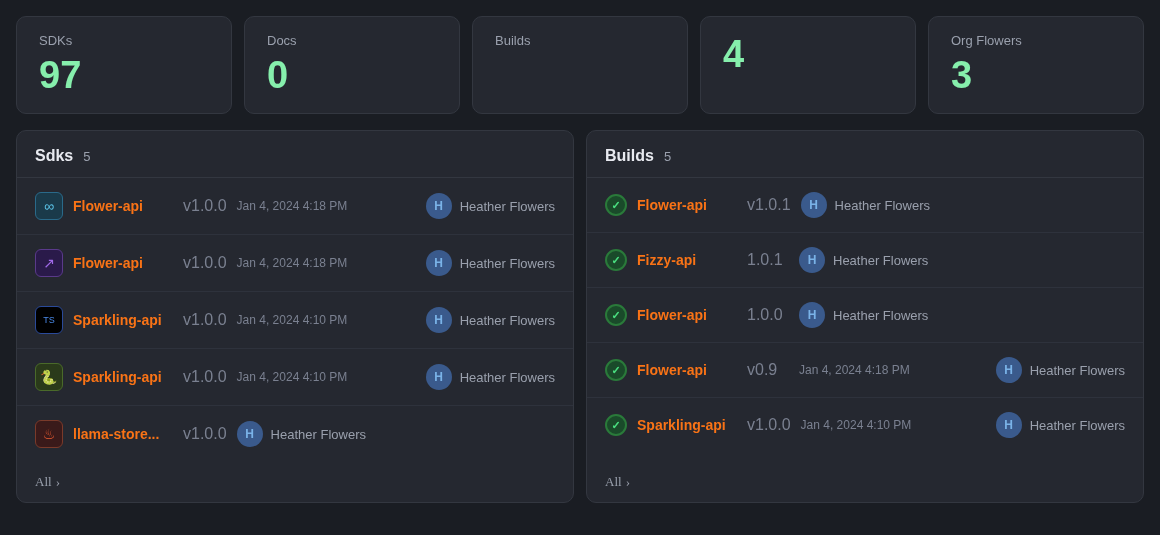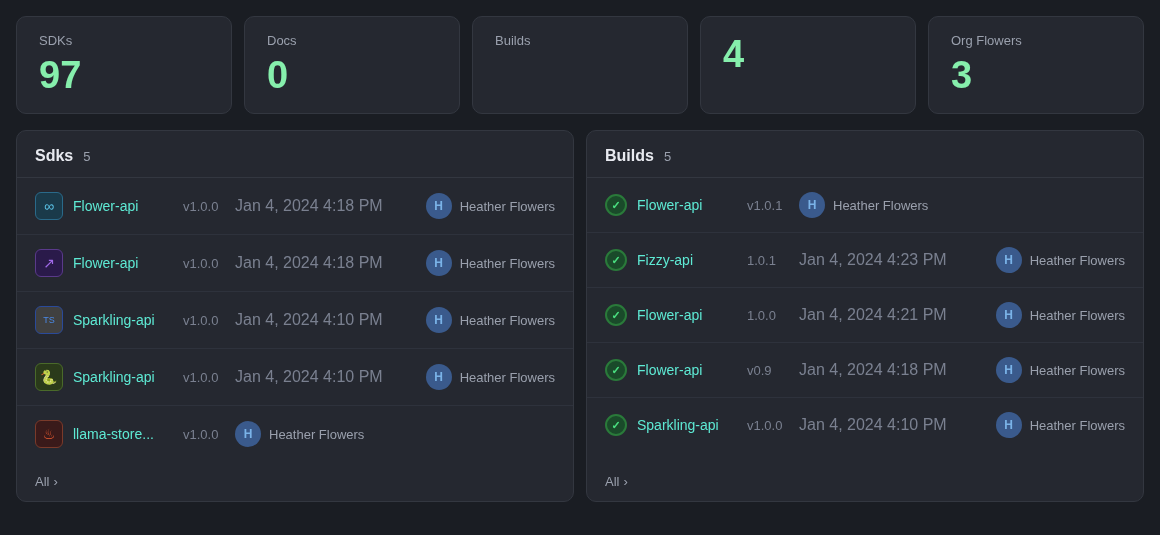--- a/index.html
+++ b/index.html
@@ -85,36 +85,36 @@
       border-radius: 6px;
       display: flex;
       align-items: center;
       justify-content: center;
       font-size: 14px;
       flex-shrink: 0;
     }
 
     .item-name {
       font-size: 14px;
-      font-weight: 400;
-      color: #5eead4;
+      font-weight: 700;
+      color: #f97316;
       min-width: 100px;
       white-space: nowrap;
       overflow: hidden;
       text-overflow: ellipsis;
     }
 
     .item-version {
-      font-size: 13px;
+      font-size: 16px;
       color: #7a8090;
       min-width: 42px;
     }
 
     .item-date {
-      font-size: 16px;
+      font-size: 12px;
       color: #7a8090;
       flex: 1;
       white-space: nowrap;
     }
 
     .item-user {
       display: flex;
       align-items: center;
       gap: 8px;
     }
@@ -156,20 +156,21 @@
       content: '✓';
       color: #4ade80;
       font-size: 11px;
       font-weight: 700;
     }
 
     
     .panel-footer {
       padding: 12px 18px;
       margin-top: auto;
+      font-family: Liberation Serif, serif;
     }
     .all-link {
       display: flex;
       align-items: center;
       gap: 4px;
       font-size: 13px;
       color: #9aa0ad;
       cursor: pointer;
       width: fit-content;
     }
@@ -221,21 +222,21 @@
     <div class="item-icon" style="background:#2a1a4a;border:1.5px solid #5a3a8a;color:#a06ae8;font-size:14px">↗</div>
     <span class="item-name">Flower-api</span>
     <span class="item-version">v1.0.0</span>
     <span class="item-date">Jan 4, 2024 4:18 PM</span>
     <div class="item-user">
       <div class="avatar">H</div>
       <span class="user-name">Heather Flowers</span>
     </div>
   </div>
         <div class="list-item">
-    <div class="item-icon" style="background:#404040;border:1.5px solid #2a4a9a;color:#4a8ae8;font-size:9px">TS</div>
+    <div class="item-icon" style="background:#000000;border:1.5px solid #2a4a9a;color:#4a8ae8;font-size:9px">TS</div>
     <span class="item-name">Sparkling-api</span>
     <span class="item-version">v1.0.0</span>
     <span class="item-date">Jan 4, 2024 4:10 PM</span>
     <div class="item-user">
       <div class="avatar">H</div>
       <span class="user-name">Heather Flowers</span>
     </div>
   </div>
         <div class="list-item">
     <div class="item-icon" style="background:#2a3a1a;border:1.5px solid #4a6a2a;color:#f0b030;font-size:14px">🐍</div>
@@ -277,31 +278,29 @@
     <span class="item-version">v1.0.1</span>
     <div class="item-user">
       <div class="avatar">H</div>
       <span class="user-name">Heather Flowers</span>
     </div>
   </div>
         <div class="list-item">
     <div class="build-status"></div>
     <span class="item-name">Fizzy-api</span>
     <span class="item-version">1.0.1</span>
-    <span class="item-date">Jan 4, 2024 4:23 PM</span>
     <div class="item-user">
       <div class="avatar">H</div>
       <span class="user-name">Heather Flowers</span>
     </div>
   </div>
         <div class="list-item">
     <div class="build-status"></div>
     <span class="item-name">Flower-api</span>
     <span class="item-version">1.0.0</span>
-    <span class="item-date">Jan 4, 2024 4:21 PM</span>
     <div class="item-user">
       <div class="avatar">H</div>
       <span class="user-name">Heather Flowers</span>
     </div>
   </div>
         <div class="list-item">
     <div class="build-status"></div>
     <span class="item-name">Flower-api</span>
     <span class="item-version">v0.9</span>
     <span class="item-date">Jan 4, 2024 4:18 PM</span>

